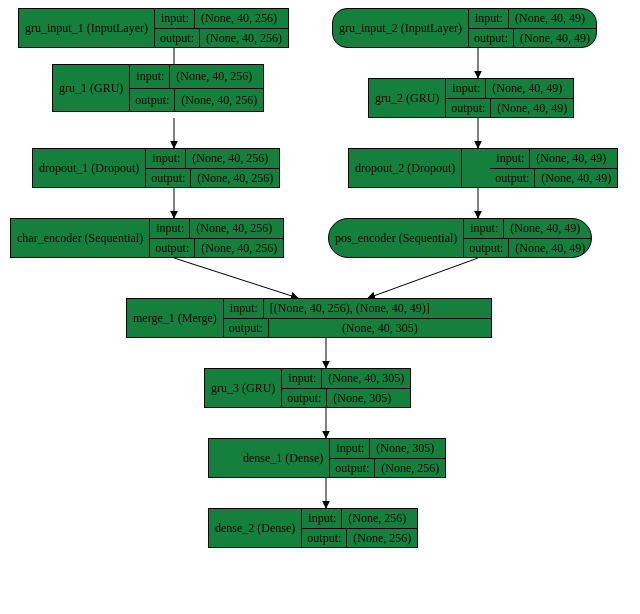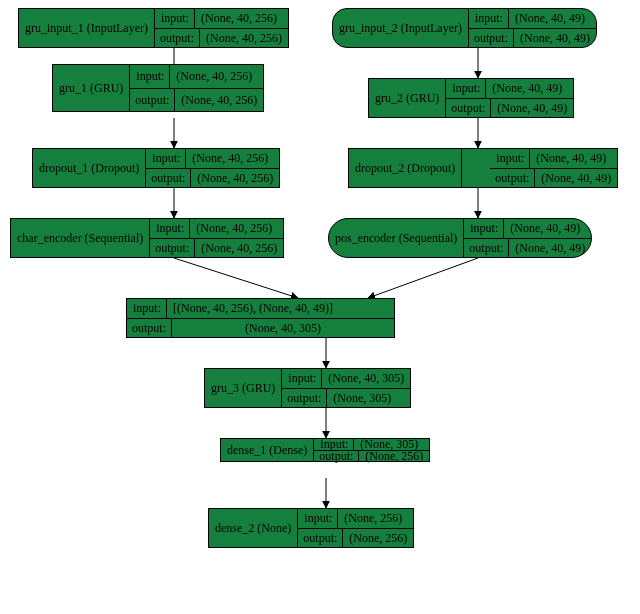--- a/index.html
+++ b/index.html
@@ -202,20 +202,21 @@
           <div class="io-shape">(None, 40, 49)</div>
         </div>
       <div class="io-row">
           <div class="io-label">output:</div>
           <div class="io-shape">(None, 40, 49)</div>
         </div>
     </div>
   </div>
 
   <div class="node" style="left:118px; top:290px; height:40px;">
+    <div class="name-cell">merge_1 (Merge)</div>
     <div class="io-col">
       <div class="io-row">
           <div class="io-label">input:</div>
           <div class="io-shape">[(None, 40, 256), (None, 40, 49)]</div>
         </div>
       <div class="io-row">
           <div class="io-label">output:</div>
           <div class="io-shape" style="justify-content:center; min-width:210px;">(None, 40, 305)</div>
         </div>
     </div>
@@ -228,36 +229,36 @@
           <div class="io-label">input:</div>
           <div class="io-shape">(None, 40, 305)</div>
         </div>
       <div class="io-row">
           <div class="io-label">output:</div>
           <div class="io-shape">(None, 305)</div>
         </div>
     </div>
   </div>
 
-  <div class="node" style="left:212px; top:430px; height:24px;">
+  <div class="node" style="left:200px; top:430px; height:40px;padding-left:28px;">
     <div class="name-cell">dense_1 (Dense)</div>
     <div class="io-col">
       <div class="io-row">
           <div class="io-label">input:</div>
           <div class="io-shape">(None, 305)</div>
         </div>
       <div class="io-row">
           <div class="io-label">output:</div>
           <div class="io-shape">(None, 256)</div>
         </div>
     </div>
   </div>
 
   <div class="node" style="left:200px; top:500px; height:40px;">
-    <div class="name-cell">dense_2 (None)</div>
+    <div class="name-cell">dense_2 (Dense)</div>
     <div class="io-col">
       <div class="io-row">
           <div class="io-label">input:</div>
           <div class="io-shape">(None, 256)</div>
         </div>
       <div class="io-row">
           <div class="io-label">output:</div>
           <div class="io-shape">(None, 256)</div>
         </div>
     </div>

